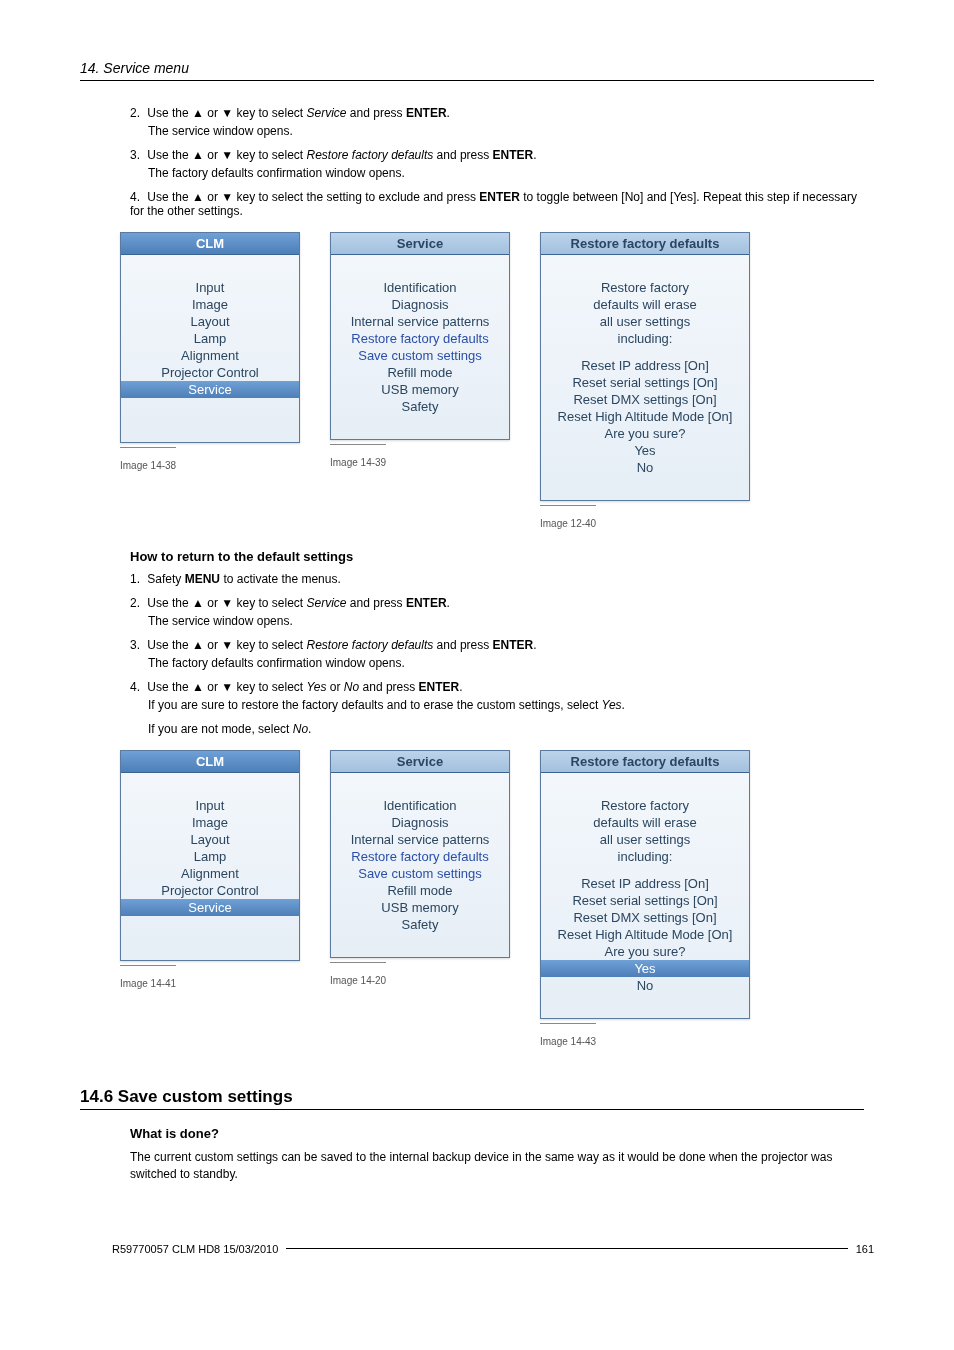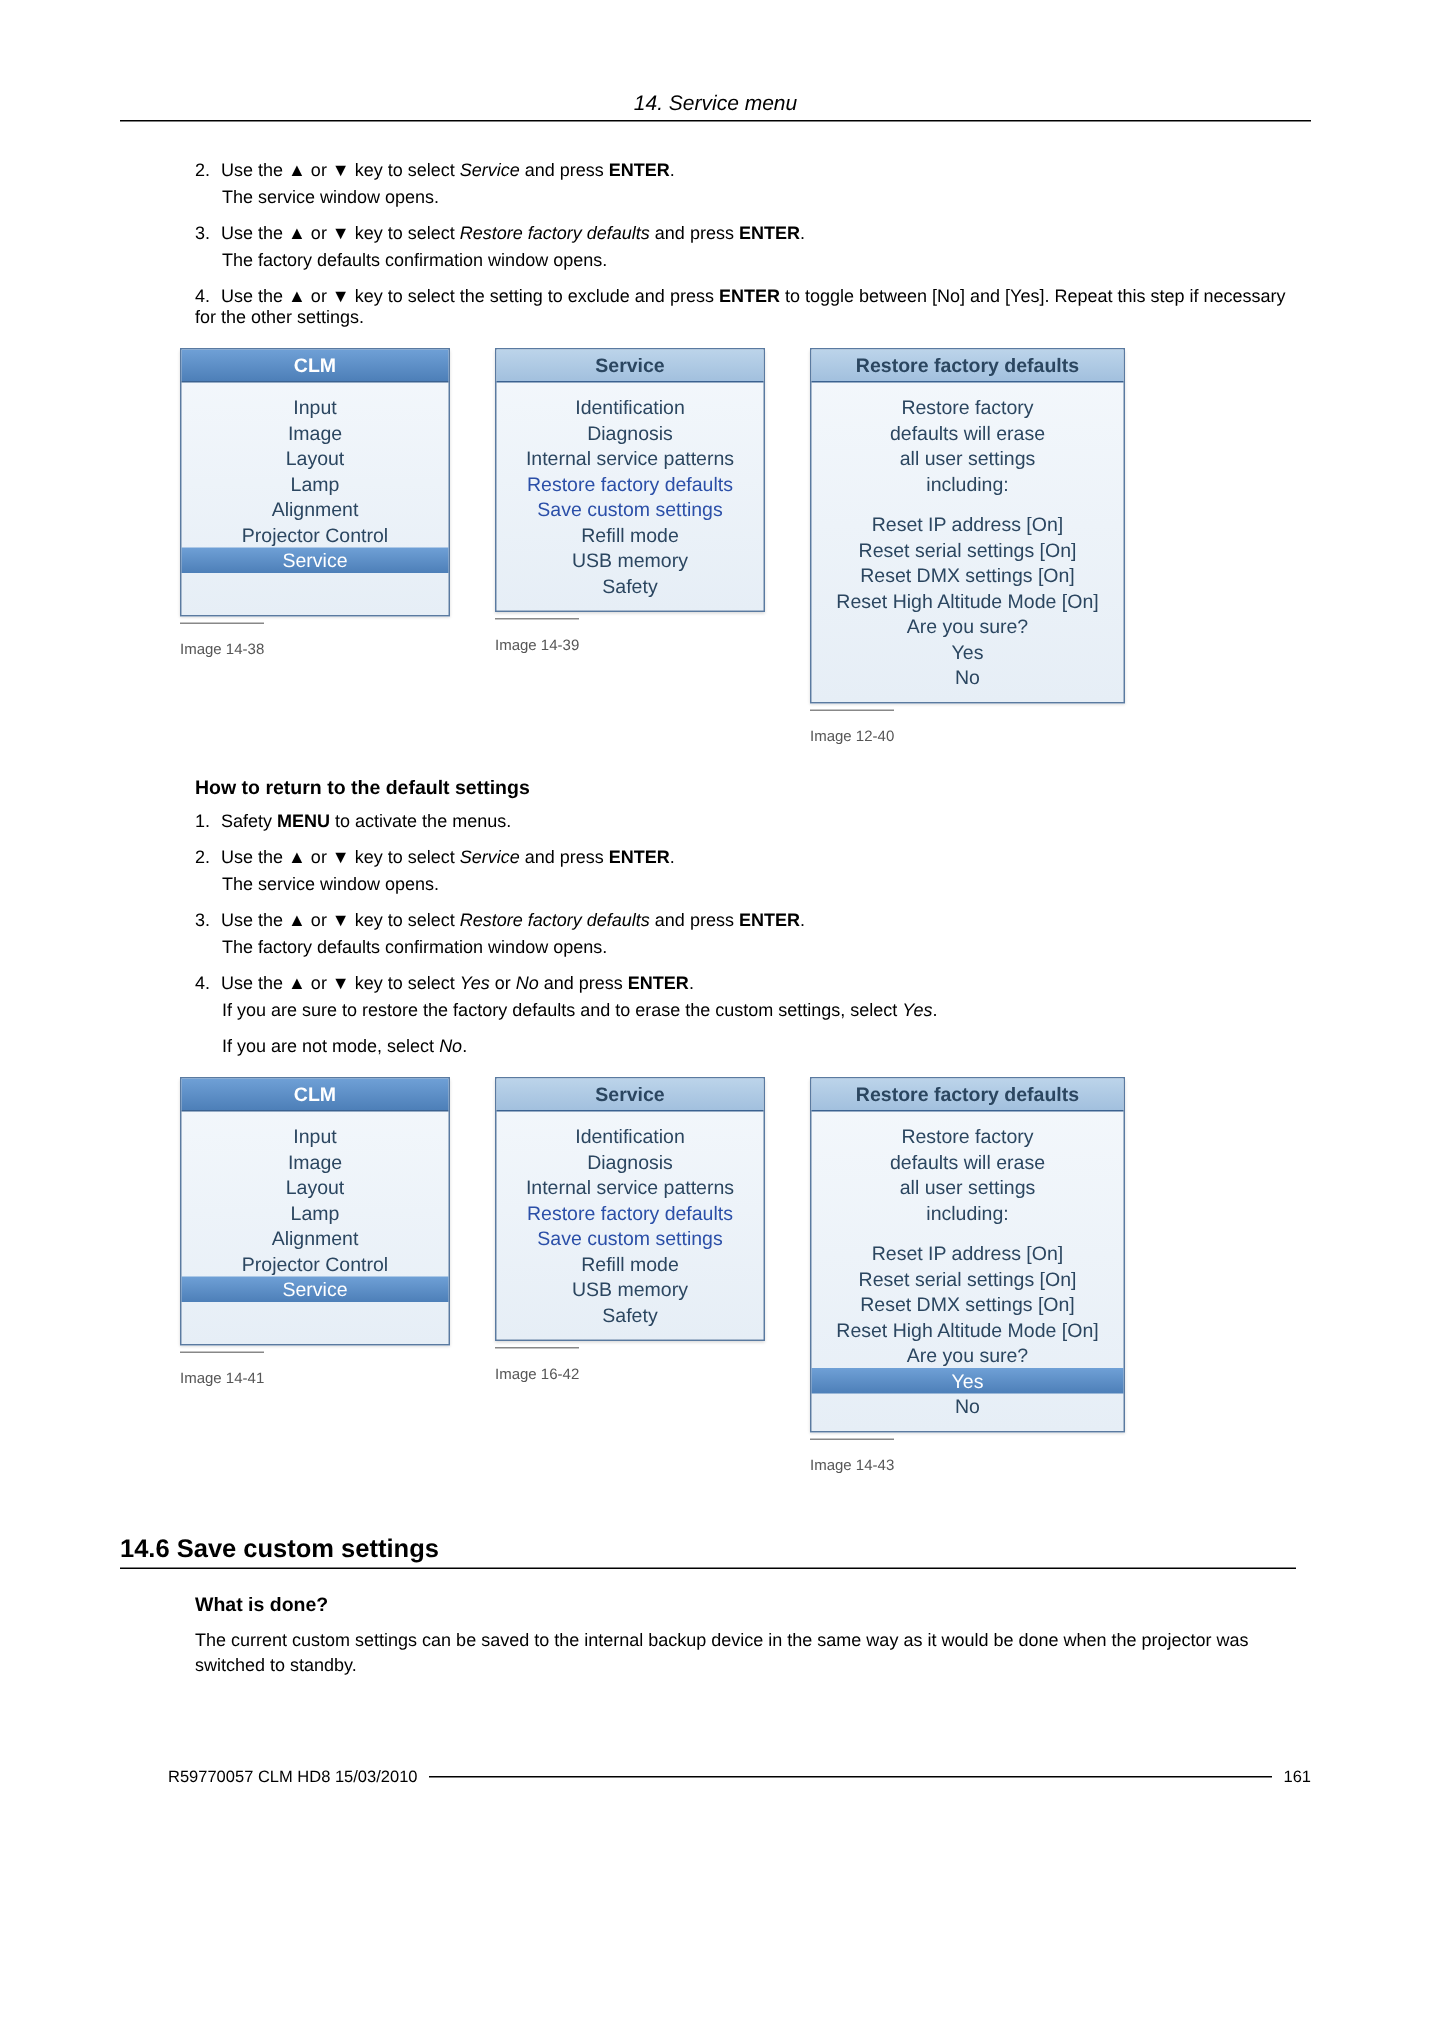--- a/index.html
+++ b/index.html
@@ -8,21 +8,21 @@
     font-size: 12px;
     color: #000;
     background: #fff;
     width: 954px;
     margin: 0 auto;
     padding: 60px 80px 40px 80px;
   }
   .header-region { margin-bottom: 6px; }
   .breadcrumb {
     font-style: italic;
-    text-align: center;
+    text-align: left;
     font-size: 14px;
     color: #000;
     padding-bottom: 4px;
   }
   hr.head-rule { border: none; border-top: 1.5px solid #000; margin-bottom: 25px; }
   .content { padding-left: 50px; padding-right: 10px; }
   .step-list { list-style: none; }
   .step-item { margin-bottom: 4px; }
   .step-item .num { display: inline-block; width: 14px; }
   .step-sub { margin-left: 18px; margin-top: 4px; margin-bottom: 10px; color: #000; }
@@ -47,21 +47,21 @@
     color: #fff;
     font-weight: bold;
     padding: 3px 0;
     border-bottom: 1px solid #3b6290;
     font-size: 13px;
   }
   .menu-title.lite {
     background: linear-gradient(#bcd4ea,#a2c0de);
     color: #2b4660;
   }
-  .menu-body { padding: 8px 4px; }
+  .menu-body { padding: 24px 4px; }
   .menu-item { padding: 1px 0; }
   .menu-item.selected {
     background: linear-gradient(#6fa0d6,#4d7fb8);
     color: #fff;
     margin: 0 -4px;
     padding-left:4px; padding-right:4px;
   }
   .menu-item.blue-text { color: #2b4fa8; }
   .menu-spacer { height: 10px; }
   h3.subheading { font-size: 13px; font-weight: bold; margin: 16px 0 8px 0; }
@@ -214,21 +214,21 @@
           <div class="menu-item">Identification</div>
           <div class="menu-item">Diagnosis</div>
           <div class="menu-item">Internal service patterns</div>
           <div class="menu-item blue-text">Restore factory defaults</div>
           <div class="menu-item blue-text">Save custom settings</div>
           <div class="menu-item">Refill mode</div>
           <div class="menu-item">USB memory</div>
           <div class="menu-item">Safety</div>
         </div>
       </div>
-      <div class="shot-caption">Image 16-42</div>
+      <div class="shot-caption">Image 14-20</div>
     </div>
     <div class="shot-wrap">
       <div class="menu-box wide">
         <div class="menu-title lite">Restore factory defaults</div>
         <div class="menu-body">
           <div class="menu-item">Restore factory</div>
           <div class="menu-item">defaults will erase</div>
           <div class="menu-item">all user settings</div>
           <div class="menu-item">including:</div>
           <div class="menu-spacer"></div>

